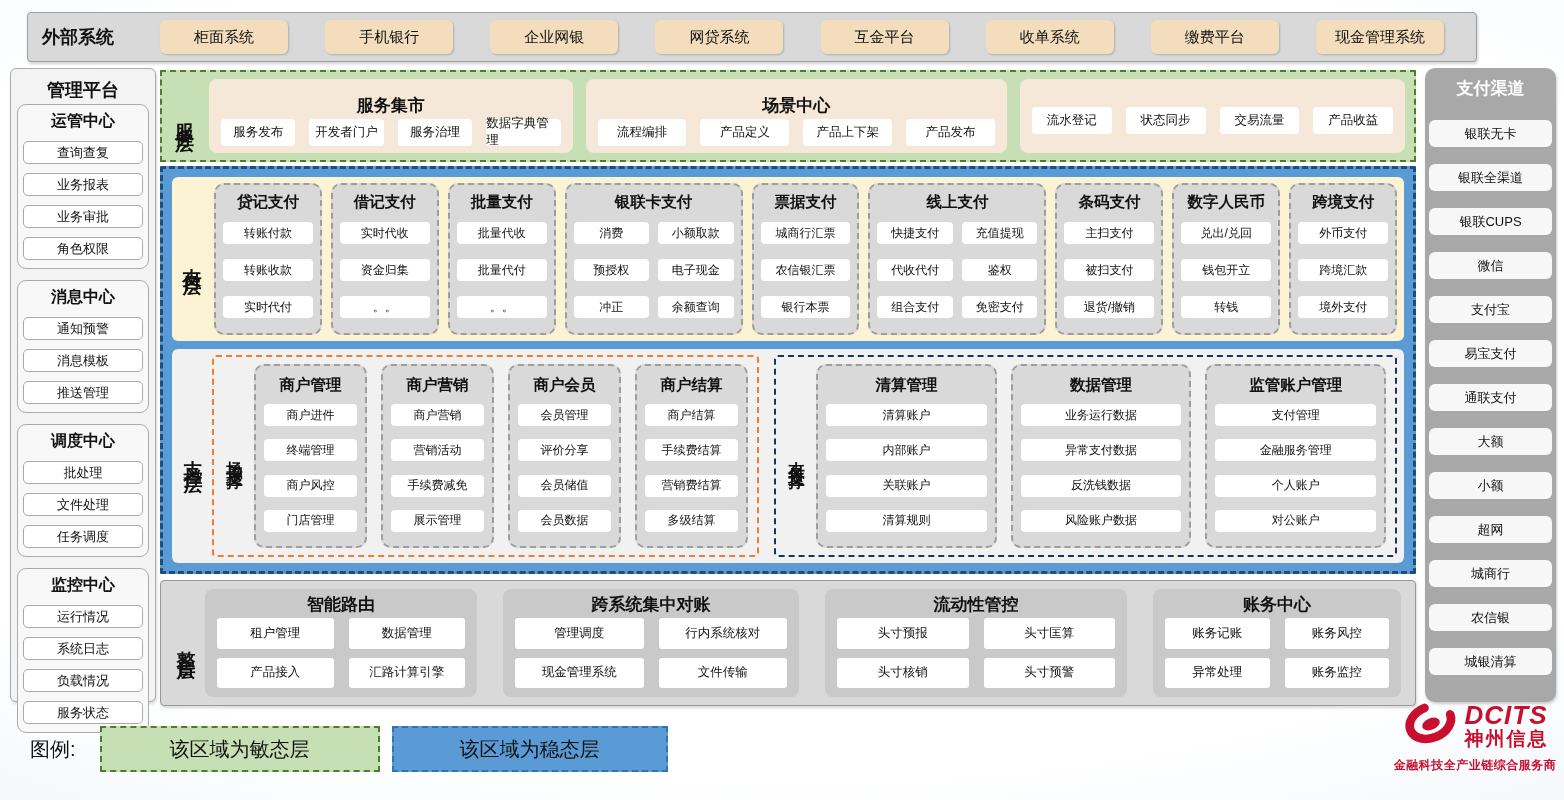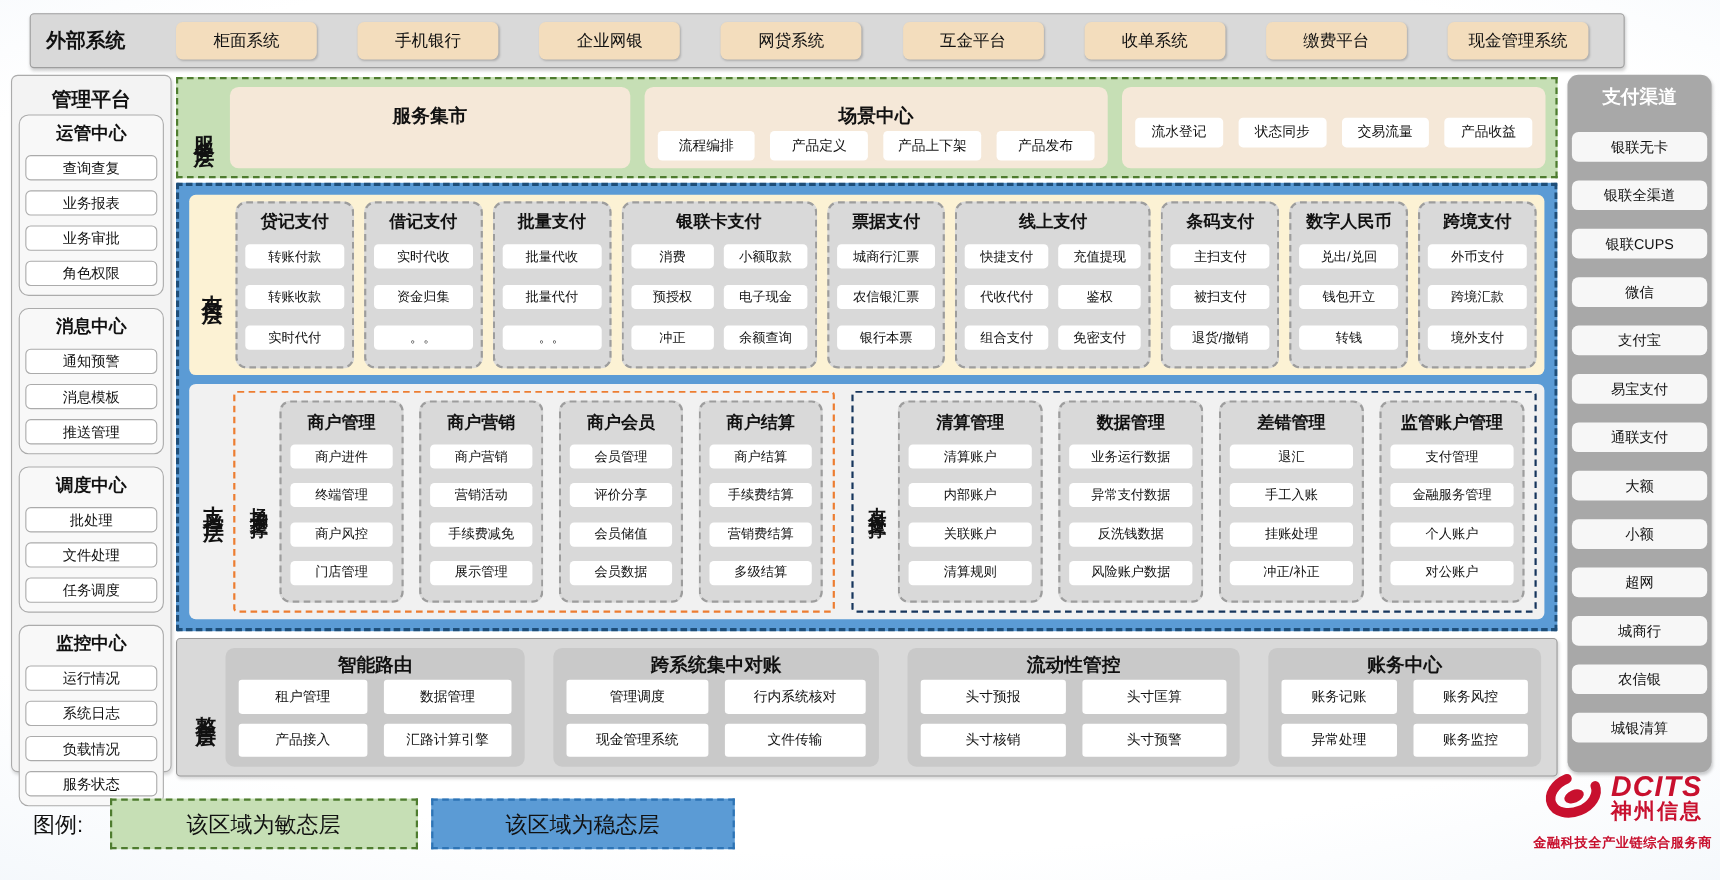--- a/index.html
+++ b/index.html
@@ -149,20 +149,26 @@
         <div class="side-btn">服务状态</div>
       </div>
     </div>
 </div>
 
 <div class="abs" id="service-layer">
   <div class="vlabel svc-vlabel">服务层</div>
   <div style="flex:1;display:flex;gap:13px">
       <div class="svc-group svc-0">
         <div class="svc-title">服务集市</div>
+        <div class="svc-row">
+          <div class="svc-btn">服务发布</div>
+          <div class="svc-btn">开发者门户</div>
+          <div class="svc-btn">服务治理</div>
+          <div class="svc-btn">数据字典管理</div>
+        </div>
       </div>
       <div class="svc-group svc-1">
         <div class="svc-title">场景中心</div>
         <div class="svc-row">
           <div class="svc-btn">流程编排</div>
           <div class="svc-btn">产品定义</div>
           <div class="svc-btn">产品上下架</div>
           <div class="svc-btn">产品发布</div>
         </div>
       </div>
@@ -317,29 +323,20 @@
                 <div class="sup-btn">清算规则</div>
               </div>
             </div>
             <div class="sup-group">
               <div class="sup-title">数据管理</div>
               <div class="sup-list">
                 <div class="sup-btn">业务运行数据</div>
                 <div class="sup-btn">异常支付数据</div>
                 <div class="sup-btn">反洗钱数据</div>
                 <div class="sup-btn">风险账户数据</div>
-              </div>
-            </div>
-            <div class="sup-group">
-              <div class="sup-title">差错管理</div>
-              <div class="sup-list">
-                <div class="sup-btn">退汇</div>
-                <div class="sup-btn">手工入账</div>
-                <div class="sup-btn">挂账处理</div>
-                <div class="sup-btn">冲正/补正</div>
               </div>
             </div>
             <div class="sup-group">
               <div class="sup-title">监管账户管理</div>
               <div class="sup-list">
                 <div class="sup-btn">支付管理</div>
                 <div class="sup-btn">金融服务管理</div>
                 <div class="sup-btn">个人账户</div>
                 <div class="sup-btn">对公账户</div>
               </div>

